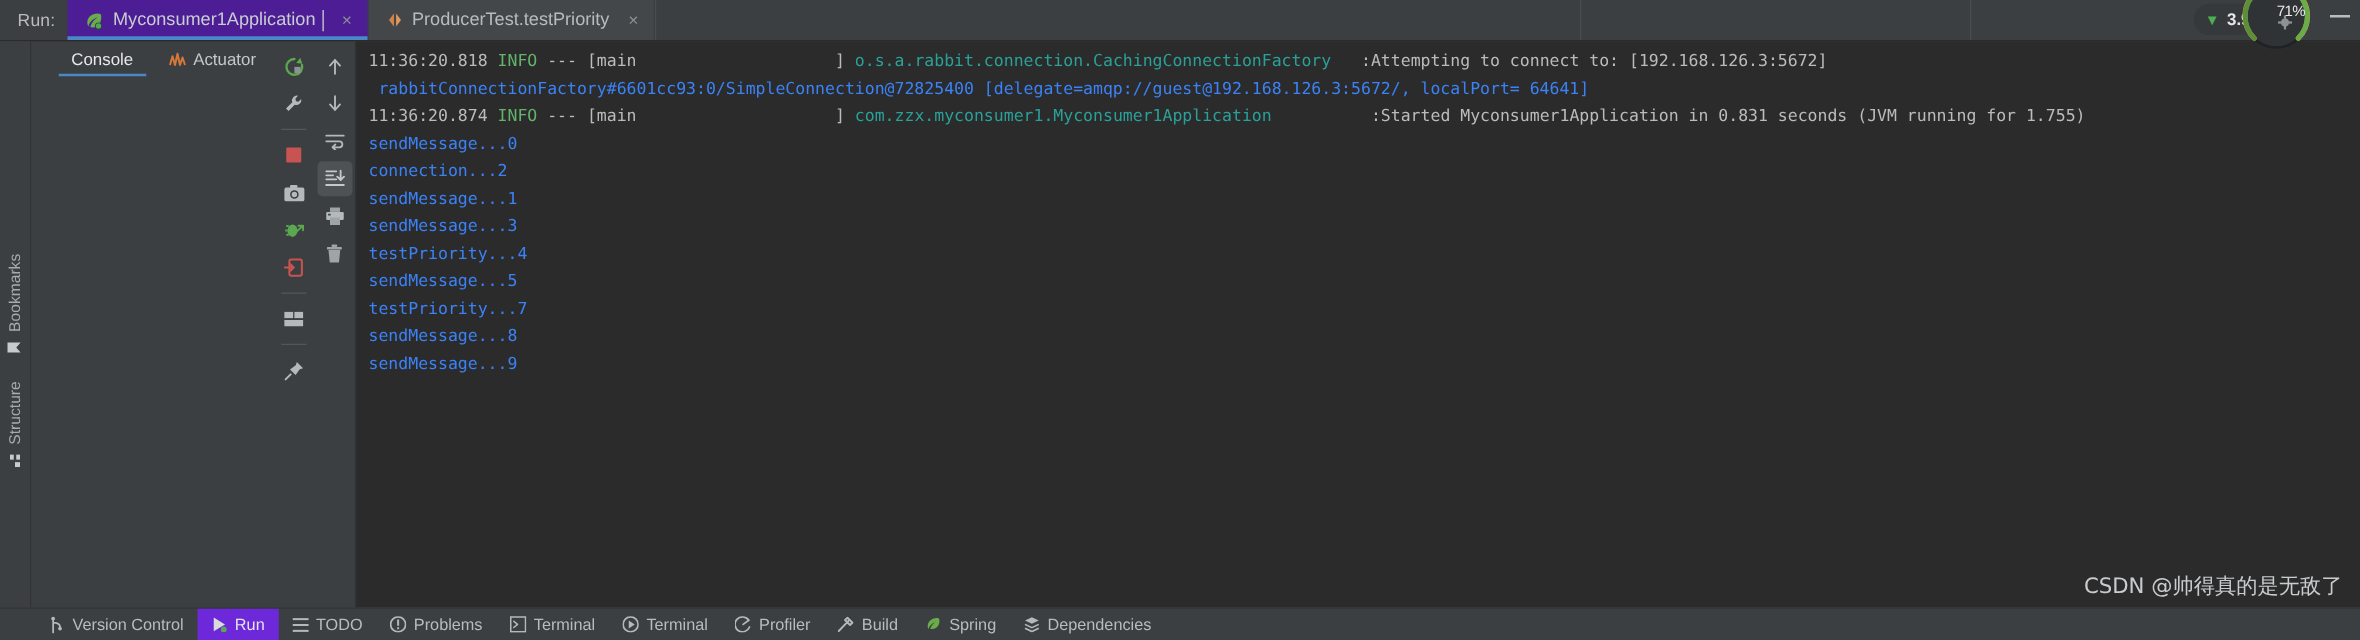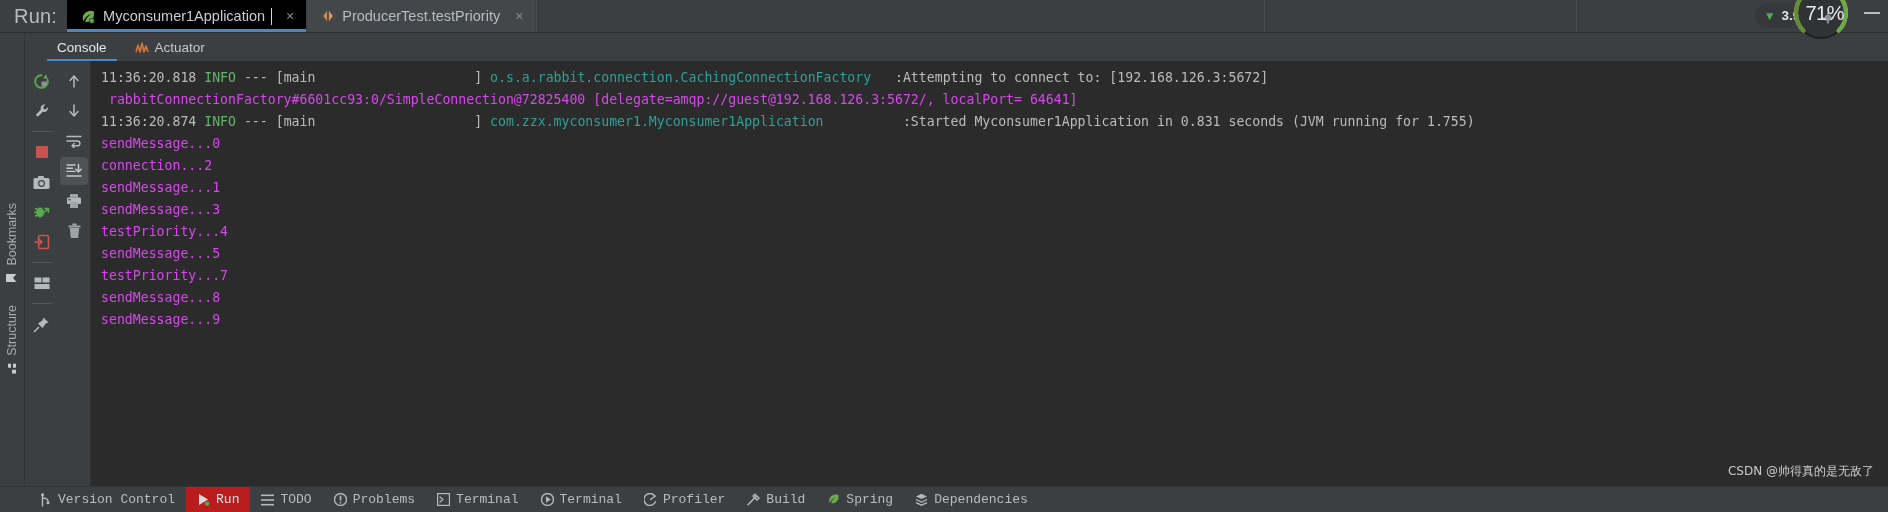--- a/index.html
+++ b/index.html
@@ -18,35 +18,35 @@
 
   
   .runbar {
     height: 33px; min-height: 33px;
     background: #3c3f41;
     display: flex; align-items: stretch;
     position: relative;
     border-bottom: 1px solid #2b2b2b;
   }
   .run-label {
-    color: #bbbbbb; font-size: 20px;
+    color: #bbbbbb; font-size: 14px;
     display: flex; align-items: center;
     padding: 0 10px 0 14px;
     letter-spacing: .2px;
   }
   .run-tab {
     display: flex; align-items: center; gap: 7px;
     padding: 0 12px 0 14px;
     background: #4e5254;
     color: #c8cdd1; font-size: 14.5px;
     position: relative; cursor: default;
     white-space: nowrap;
     border-right: 1px solid #3c3f41;
   }
-  .run-tab.active { background: #000000; }
+  .run-tab.active { background: #4c1d95; }
   .run-tab.active::after {
     content: ""; position: absolute;
     left: 0; right: 0; bottom: 0; height: 3px;
     background: #4a88c7;
   }
   .run-tab.inactive { background: #43474a; color: #b7bcc0; }
   .tab-close {
     color: #8b9095; font-size: 14px; margin-left: 8px;
     cursor: pointer; line-height: 1;
   }
@@ -70,21 +70,21 @@
   }
   .net-arrow { color: #4caf50; font-size: 12px; line-height: 1; }
   .net-text { color: #e6e6e6; font-size: 13.5px; font-weight: bold; }
   .net-unit { color: #b0b4b8; font-size: 11.5px; font-weight: normal; }
   .cpu-gauge {
     position: absolute; right: 36px; top: -18px;
     width: 62px; height: 62px; z-index: 5;
   }
   .cpu-pct {
     position: absolute; right: 44px; top: 2px;
-    color: #e8e8e8; font-size: 20px; z-index: 6;
+    color: #e8e8e8; font-size: 12px; z-index: 6;
     letter-spacing: -.5px;
   }
   .win-min {
     position: absolute; right: 8px; top: 12px;
     width: 16px; height: 2px; background: #b9bdc0; z-index: 6;
   }
 
   
   .body-row { flex: 1; display: flex; min-height: 0; }
 
@@ -100,21 +100,21 @@
   .vlabel {
     writing-mode: vertical-rl; transform: rotate(180deg);
     color: #a7abae; font-size: 12.5px;
     display: flex; align-items: center; gap: 6px;
     margin-bottom: 20px; white-space: nowrap;
     cursor: default;
   }
   .vlabel svg { transform: rotate(90deg); }
 
   
-  .console-col { flex: 1; display: flex; flex-direction: column; min-width: 0; }
+  .console-col { flex: 1; display: flex; flex-direction: row; min-width: 0; }
 
   .tabs-row {
     height: 28px; min-height: 28px;
     background: #3c3f41;
     display: flex; align-items: stretch;
     padding-left: 18px;
   }
   .ctab {
     display: flex; align-items: center; gap: 6px;
     padding: 0 14px; font-size: 13.5px; color: #c4c8cb;
@@ -155,42 +155,42 @@
     font-size: 13.2px; line-height: 22px;
     white-space: pre; padding-left: 10px;
     color: #a9b7c6;
   }
   .t-time  { color: #bbbbbb; }
   .t-info  { color: #63b36b; }
   .t-dash  { color: #bbbbbb; }
   .t-thread{ color: #bbbbbb; }
   .t-logger{ color: #2aa198; }
   .t-msg   { color: #bbbbbb; }
-  .t-plain { color: #d946ef; text-align: right; }
+  .t-plain { color: #3b82f6; text-align: right; }
 
   
   .statusbar {
     height: 26px; min-height: 26px;
     background: #3c3f41;
     border-top: 1px solid #323436;
     display: flex; align-items: center;
     padding-left: 28px; gap: 0;
     position: relative;
   }
   .sitem {
     display: flex; align-items: center; gap: 6px;
     padding: 0 11px; height: 26px;
     color: #b8bcbf; font-size: 13px; cursor: pointer;
     white-space: nowrap;
   }
-  .sitem.active { background: #b91c1c; color: #e4e6e8; }
+  .sitem.active { background: #6d28d9; color: #e4e6e8; }
 
   .watermark {
     position: absolute; right: 14px; bottom: 32px;
-    color: #c9ccce; font-size: 12px;
+    color: #c9ccce; font-size: 17px;
     font-family: "DejaVu Sans", sans-serif;
     z-index: 8; white-space: nowrap;
   }
 </style>
 </head>
 <body>
 
 <div id="app">
 
   <div class="runbar">
@@ -403,21 +403,21 @@
               <div class="logline"><span class="t-plain">testPriority...7</span></div>
               <div class="logline"><span class="t-plain">sendMessage...8</span></div>
               <div class="logline"><span class="t-plain">sendMessage...9</span></div>
             </div>
         </div>
       </div>
     </div>
   </div>
 
   <div class="statusbar">
-    <div id="status-items" style="display:flex;align-items:center;font-family:Liberation Mono, monospace;">
+    <div id="status-items" style="display:flex;align-items:center;">
         <div class="sitem">
           <span style="display: flex;">
             <svg width="13" height="14" viewBox="0 0 13 14">
               <path d="M3.5 1 V13 M3.5 5 C3.5 5 9 5 9 8.5" stroke="#b4b9bc" stroke-width="1.4" fill="none" stroke-linecap="round"></path>
               <circle cx="3.5" cy="1.8" r="1.5" fill="#b4b9bc"></circle>
               <circle cx="9" cy="9.8" r="1.5" fill="#b4b9bc"></circle>
             </svg>
           </span>
           <span>Version Control</span>
         </div>

